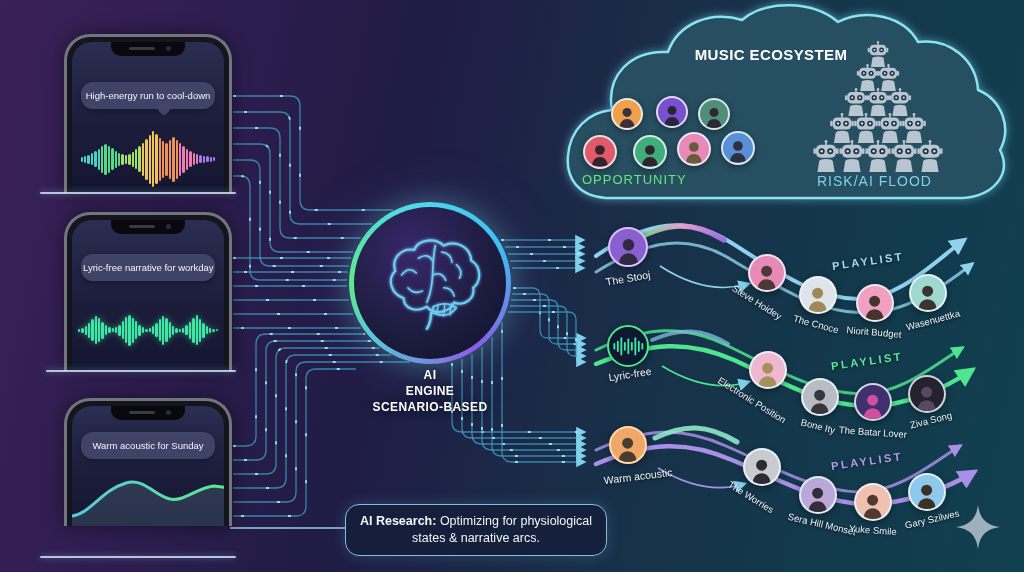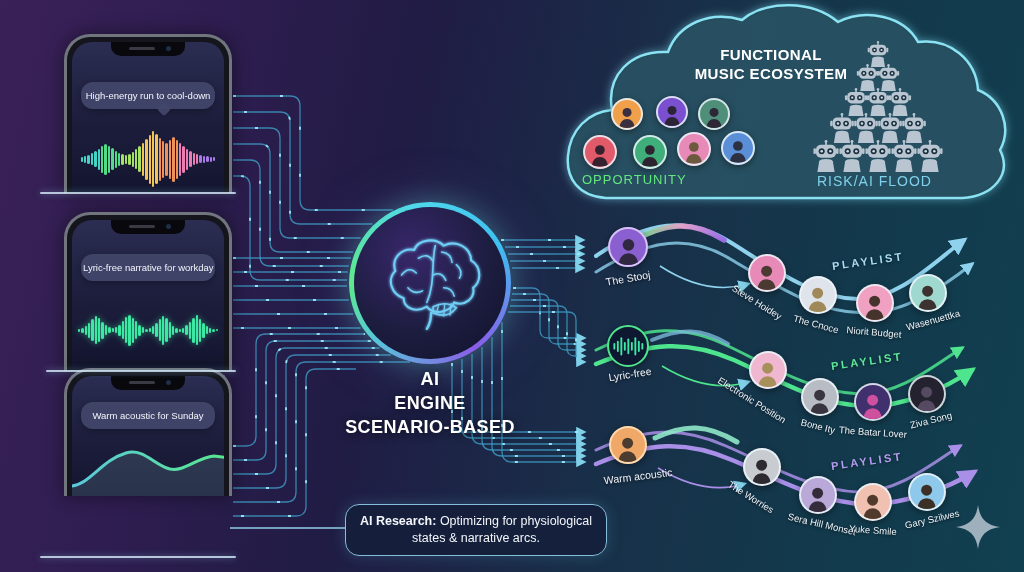--- a/index.html
+++ b/index.html
@@ -30,21 +30,21 @@
     box-shadow:0 0 6px rgba(150,210,240,.5);}
   .connector{position:absolute;height:2px;background:rgba(140,195,222,.8);z-index:1;}
   
   .engine{position:absolute;left:349px;top:202px;width:162px;height:162px;border-radius:50%;z-index:3;
     background:conic-gradient(from -90deg,#5ee98c 0deg,#4fd8ec 80deg,#3ec0f0 150deg,#8a5ce8 235deg,#56c8d8 315deg,#5ee98c 360deg);
     box-shadow:0 0 28px rgba(90,225,190,.35),0 0 60px rgba(130,110,240,.22);}
   .engine-inner{position:absolute;inset:5px;border-radius:50%;
     background:radial-gradient(circle at 38% 30%,#38276b 0%,#1d1d40 55%,#10102a 100%);
     display:flex;align-items:center;justify-content:center;}
   .engine-title{position:absolute;left:330px;top:368px;width:200px;text-align:center;color:#ffffff;
-    font-weight:bold;font-size:18px;line-height:1.32;letter-spacing:.4px;z-index:3;
+    font-weight:bold;font-size:12px;line-height:1.32;letter-spacing:.4px;z-index:3;
     text-shadow:0 1px 8px rgba(0,0,0,.6);}
   
   .cloud-title{position:absolute;left:668px;top:46px;width:206px;text-align:center;color:#ffffff;
     font-weight:bold;font-size:15px;line-height:1.25;letter-spacing:.4px;z-index:2;}
   .tag{position:absolute;text-align:left;font-weight:normal;z-index:2;letter-spacing:1px;}
   .robots{position:absolute;left:790px;top:44px;width:176px;display:flex;flex-direction:column;align-items:center;z-index:2;}
   .robot-row{display:flex;justify-content:center;margin-top:-4px;}
   .robot-row svg{margin:0 -2px;}
   
   .av{position:absolute;border-radius:50%;border:2px solid rgba(236,246,252,.85);box-sizing:border-box;
@@ -306,21 +306,21 @@
           <span style="height: 23px; background: rgb(60, 232, 164);"></span>
           <span style="height: 15px; background: rgb(60, 232, 164);"></span>
           <span style="height: 8px; background: rgb(60, 232, 164);"></span>
           <span style="height: 5px; background: rgb(60, 232, 164);"></span>
           <span style="height: 3px; background: rgb(60, 232, 164);"></span>
           <span style="height: 2px; background: rgb(60, 232, 164);"></span>
         </div>
     </div>
   </div>
 
-  <div class="phone" style="top:368px;height:128px;">
+  <div class="phone" style="top:398px;height:128px;">
     <div class="side-btn" style="top:60px;height:16px;"></div>
     <div class="side-btn" style="top:84px;height:26px;"></div>
     <div class="screen">
       <div class="notch"></div>
       <div class="bubble" style="top:26px;">Warm acoustic for Sunday</div>
       <svg style="position:absolute;left:0;top:62px;" width="158" height="64" viewBox="0 0 158 64">
         <defs>
             <linearGradient id="g3" x1="0" y1="0" x2="1" y2="0">
           <stop offset="0" stop-color="#5bc8dc"></stop>
               <stop offset="1" stop-color="#58e88c"></stop>
@@ -360,21 +360,20 @@
       </svg>
     </div>
   </div>
   <div class="engine-title">
     <div>AI</div>
     <div>ENGINE</div>
     <div>SCENARIO-BASED</div>
   </div>
 
   <div class="cloud-title">
-    <div>FUNCTIONAL</div>
     <div>MUSIC ECOSYSTEM</div>
   </div>
 
   <div class="av" style="left:611px;top:98px;width:32px;height:32px;background:#f0a04a;">
       <svg style="color:#3a3040">
         <use href="#bust"></use>
       </svg>
     </div>
   <div class="av" style="left:656px;top:96px;width:32px;height:32px;background:#7a4fd0;">
       <svg style="color:#2b2436">

